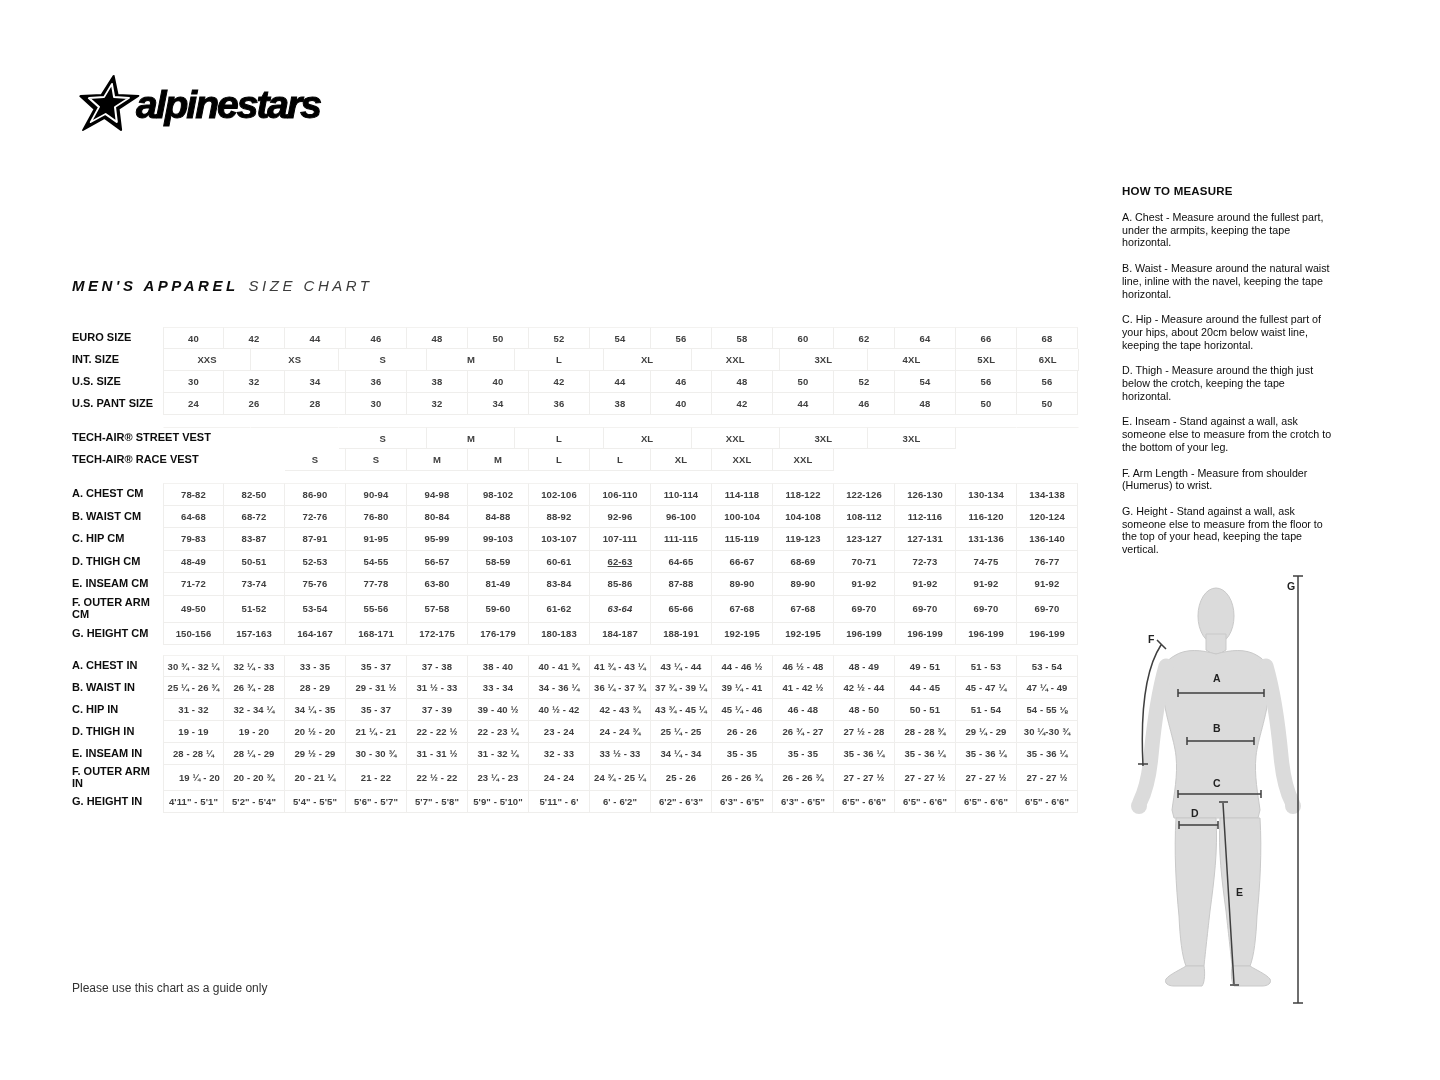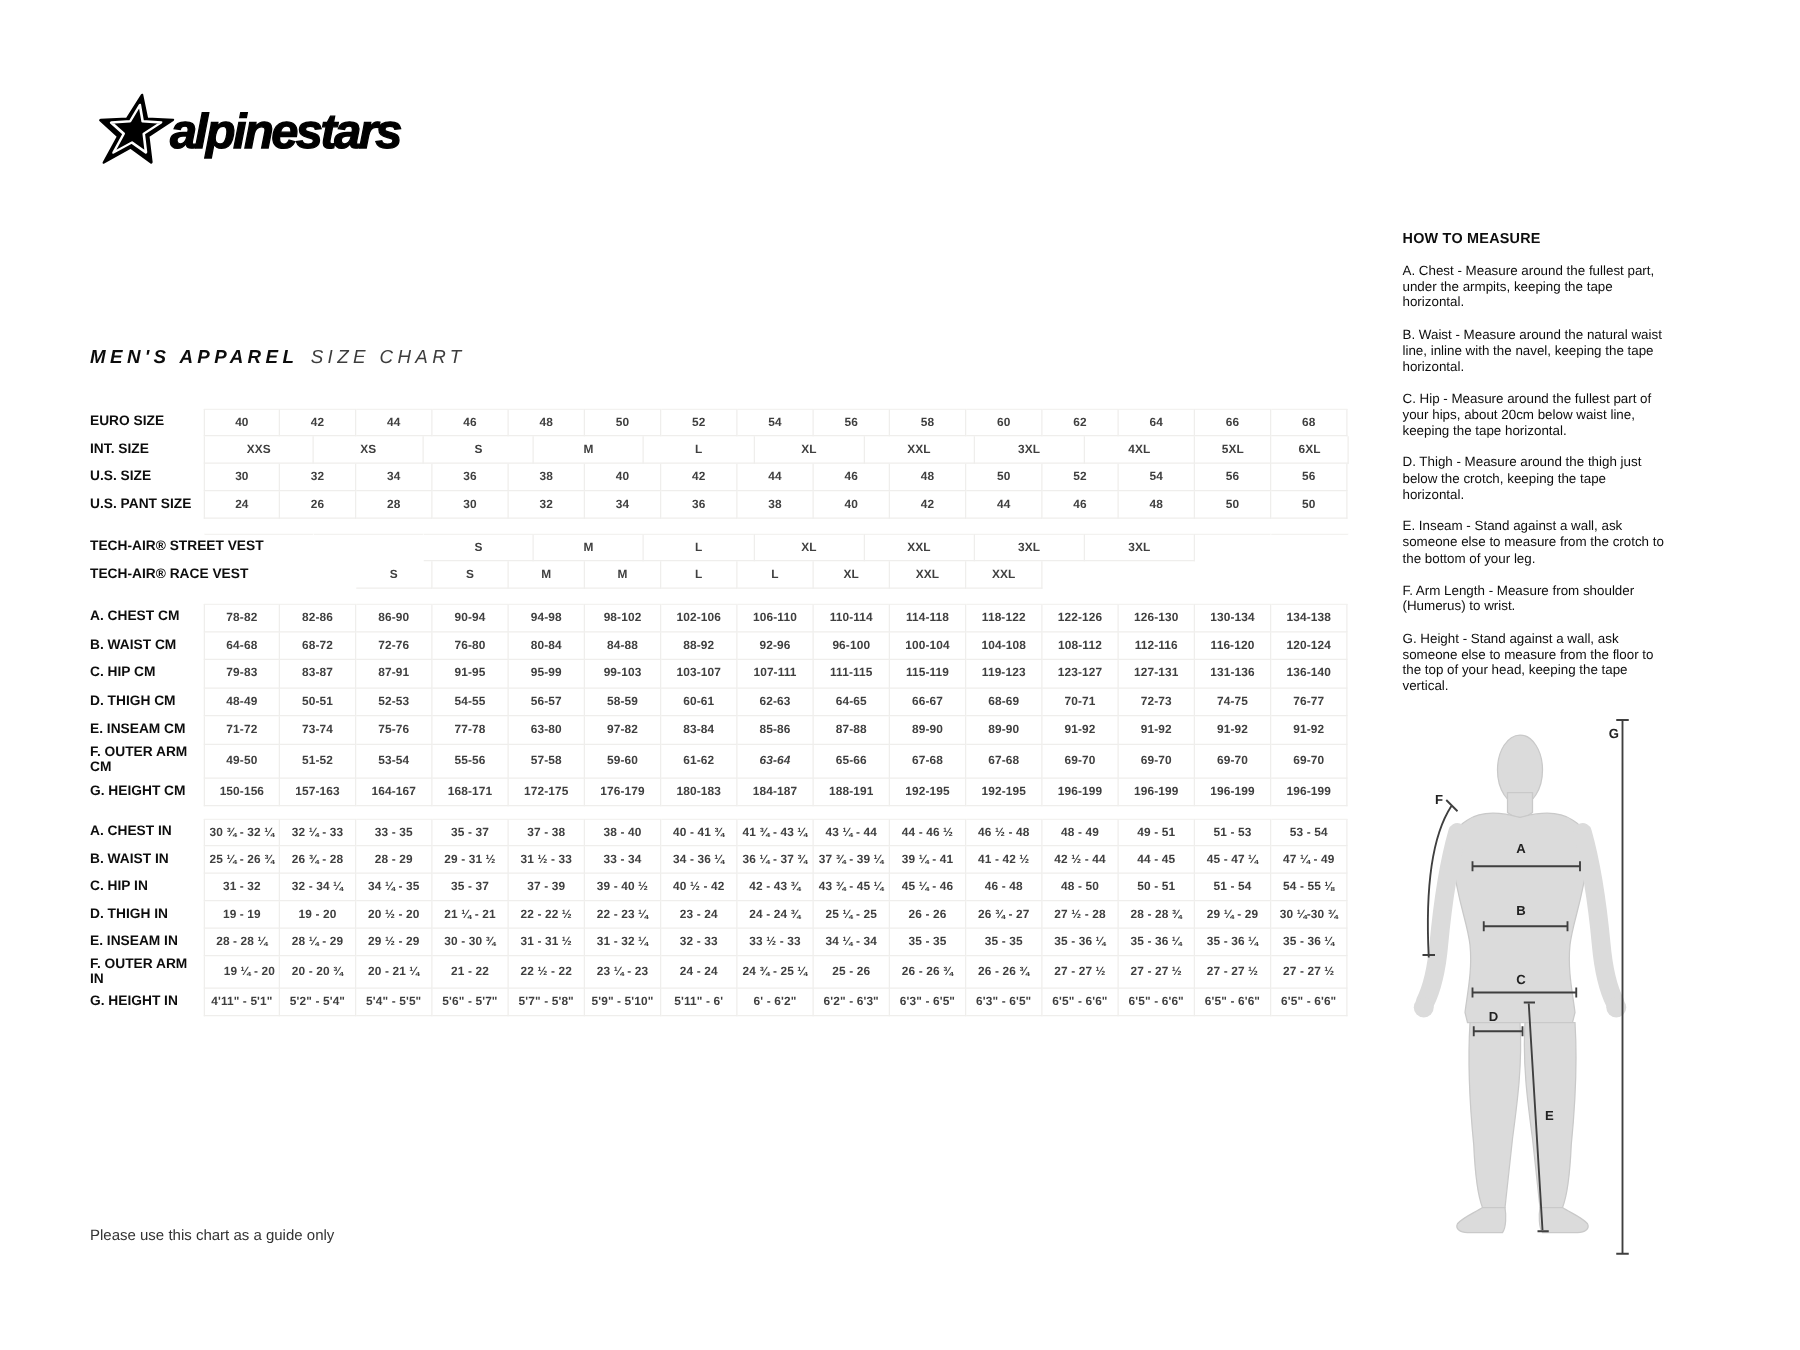--- a/index.html
+++ b/index.html
@@ -154,21 +154,21 @@
       <div class="cell" style="flex: 0 0 61px;">XXL</div>
       <div class="cell nob" style="flex: 0 0 61px;"></div>
       <div class="cell nob" style="flex: 0 0 61px;"></div>
       <div class="cell nob" style="flex: 0 0 61px;"></div>
       <div class="cell nob" style="flex: 0 0 61px;"></div>
     </div>
     <div class="gap" style="height: 12px;"></div>
     <div class="trow block-start" style="height: 22.5px;">
       <div class="rlabel">A. CHEST CM</div>
       <div class="cell first" style="flex: 0 0 61px;">78-82</div>
-      <div class="cell" style="flex: 0 0 61px;">82-86</div>
+      <div class="cell" style="flex: 0 0 61px;">82-50</div>
       <div class="cell" style="flex: 0 0 61px;">86-90</div>
       <div class="cell" style="flex: 0 0 61px;">90-94</div>
       <div class="cell" style="flex: 0 0 61px;">94-98</div>
       <div class="cell" style="flex: 0 0 61px;">98-102</div>
       <div class="cell" style="flex: 0 0 61px;">102-106</div>
       <div class="cell" style="flex: 0 0 61px;">106-110</div>
       <div class="cell" style="flex: 0 0 61px;">110-114</div>
       <div class="cell" style="flex: 0 0 61px;">114-118</div>
       <div class="cell" style="flex: 0 0 61px;">118-122</div>
       <div class="cell" style="flex: 0 0 61px;">122-126</div>
@@ -214,37 +214,37 @@
     </div>
     <div class="trow" style="height: 22.5px;">
       <div class="rlabel">D. THIGH CM</div>
       <div class="cell first" style="flex: 0 0 61px;">48-49</div>
       <div class="cell" style="flex: 0 0 61px;">50-51</div>
       <div class="cell" style="flex: 0 0 61px;">52-53</div>
       <div class="cell" style="flex: 0 0 61px;">54-55</div>
       <div class="cell" style="flex: 0 0 61px;">56-57</div>
       <div class="cell" style="flex: 0 0 61px;">58-59</div>
       <div class="cell" style="flex: 0 0 61px;">60-61</div>
-      <div class="cell" style="flex: 0 0 61px;">62-63</div>
+      <div class="cell" style="flex: 0 0 61px; text-decoration: underline;">62-63</div>
       <div class="cell" style="flex: 0 0 61px;">64-65</div>
       <div class="cell" style="flex: 0 0 61px;">66-67</div>
       <div class="cell" style="flex: 0 0 61px;">68-69</div>
       <div class="cell" style="flex: 0 0 61px;">70-71</div>
       <div class="cell" style="flex: 0 0 61px;">72-73</div>
       <div class="cell" style="flex: 0 0 61px;">74-75</div>
       <div class="cell" style="flex: 0 0 61px;">76-77</div>
     </div>
     <div class="trow" style="height: 22.5px;">
       <div class="rlabel">E. INSEAM CM</div>
       <div class="cell first" style="flex: 0 0 61px;">71-72</div>
       <div class="cell" style="flex: 0 0 61px;">73-74</div>
       <div class="cell" style="flex: 0 0 61px;">75-76</div>
       <div class="cell" style="flex: 0 0 61px;">77-78</div>
       <div class="cell" style="flex: 0 0 61px;">63-80</div>
-      <div class="cell" style="flex: 0 0 61px;">97-82</div>
+      <div class="cell" style="flex: 0 0 61px;">81-49</div>
       <div class="cell" style="flex: 0 0 61px;">83-84</div>
       <div class="cell" style="flex: 0 0 61px;">85-86</div>
       <div class="cell" style="flex: 0 0 61px;">87-88</div>
       <div class="cell" style="flex: 0 0 61px;">89-90</div>
       <div class="cell" style="flex: 0 0 61px;">89-90</div>
       <div class="cell" style="flex: 0 0 61px;">91-92</div>
       <div class="cell" style="flex: 0 0 61px;">91-92</div>
       <div class="cell" style="flex: 0 0 61px;">91-92</div>
       <div class="cell" style="flex: 0 0 61px;">91-92</div>
     </div>

